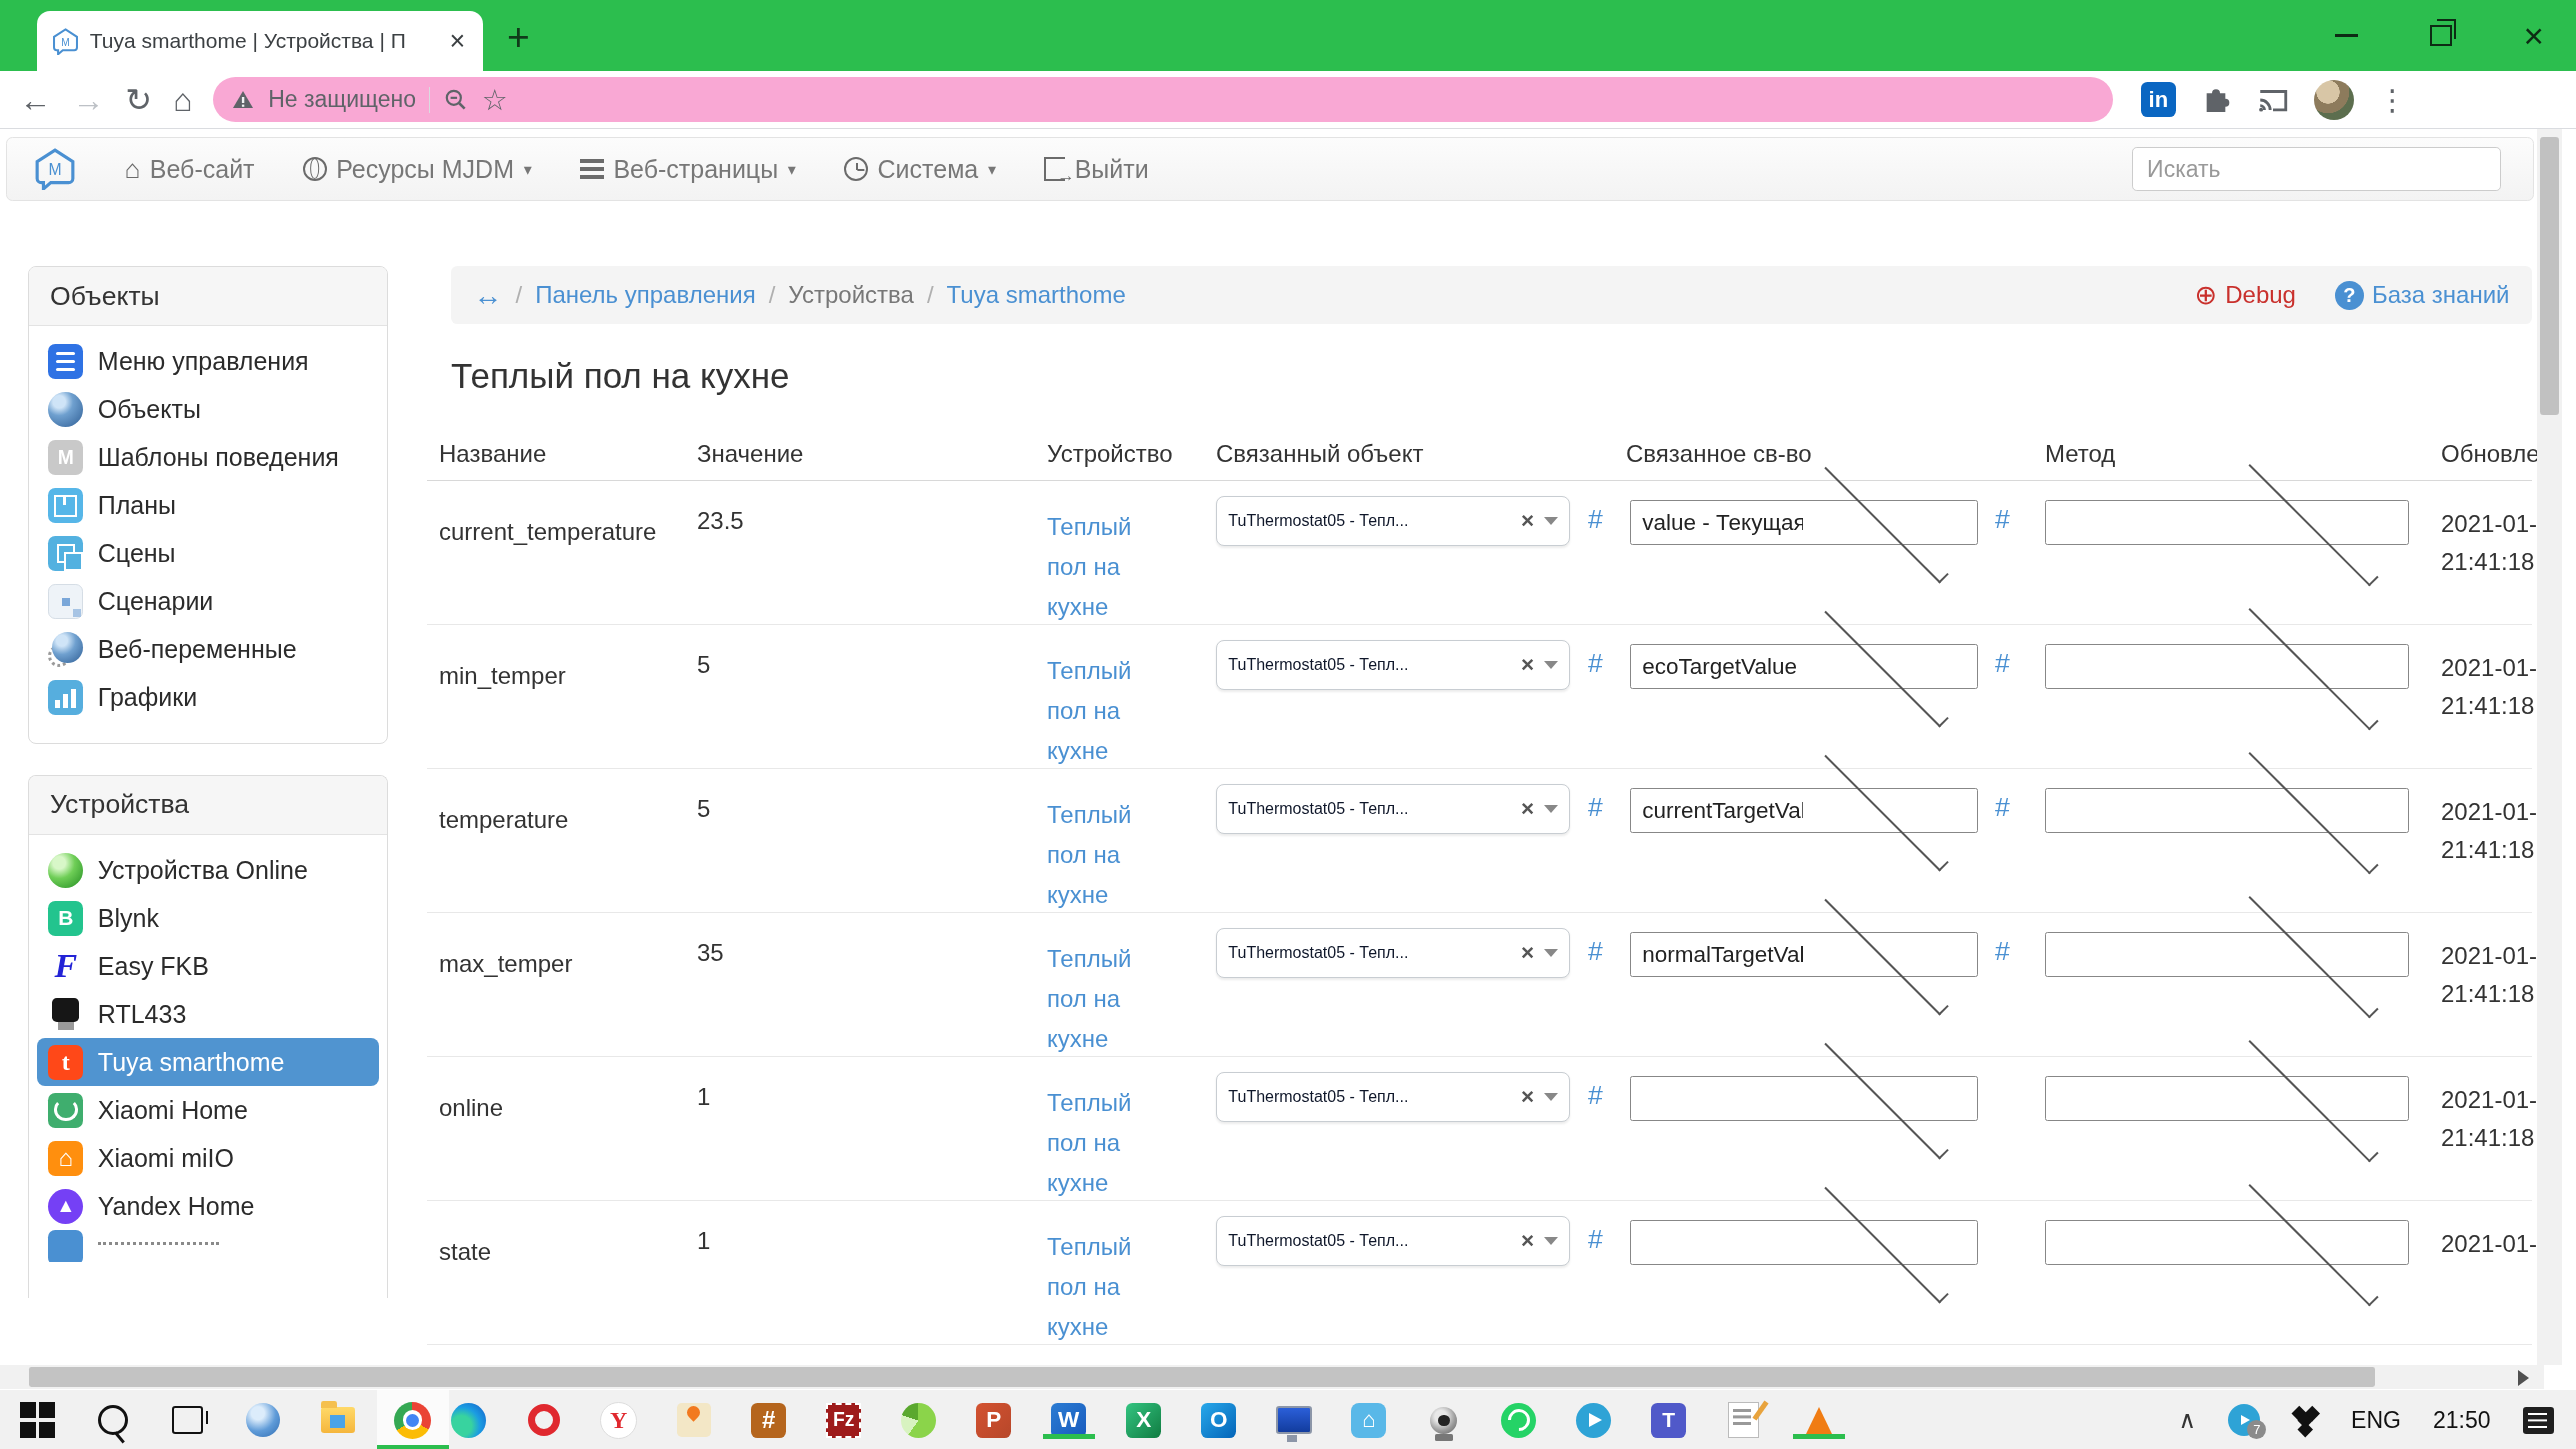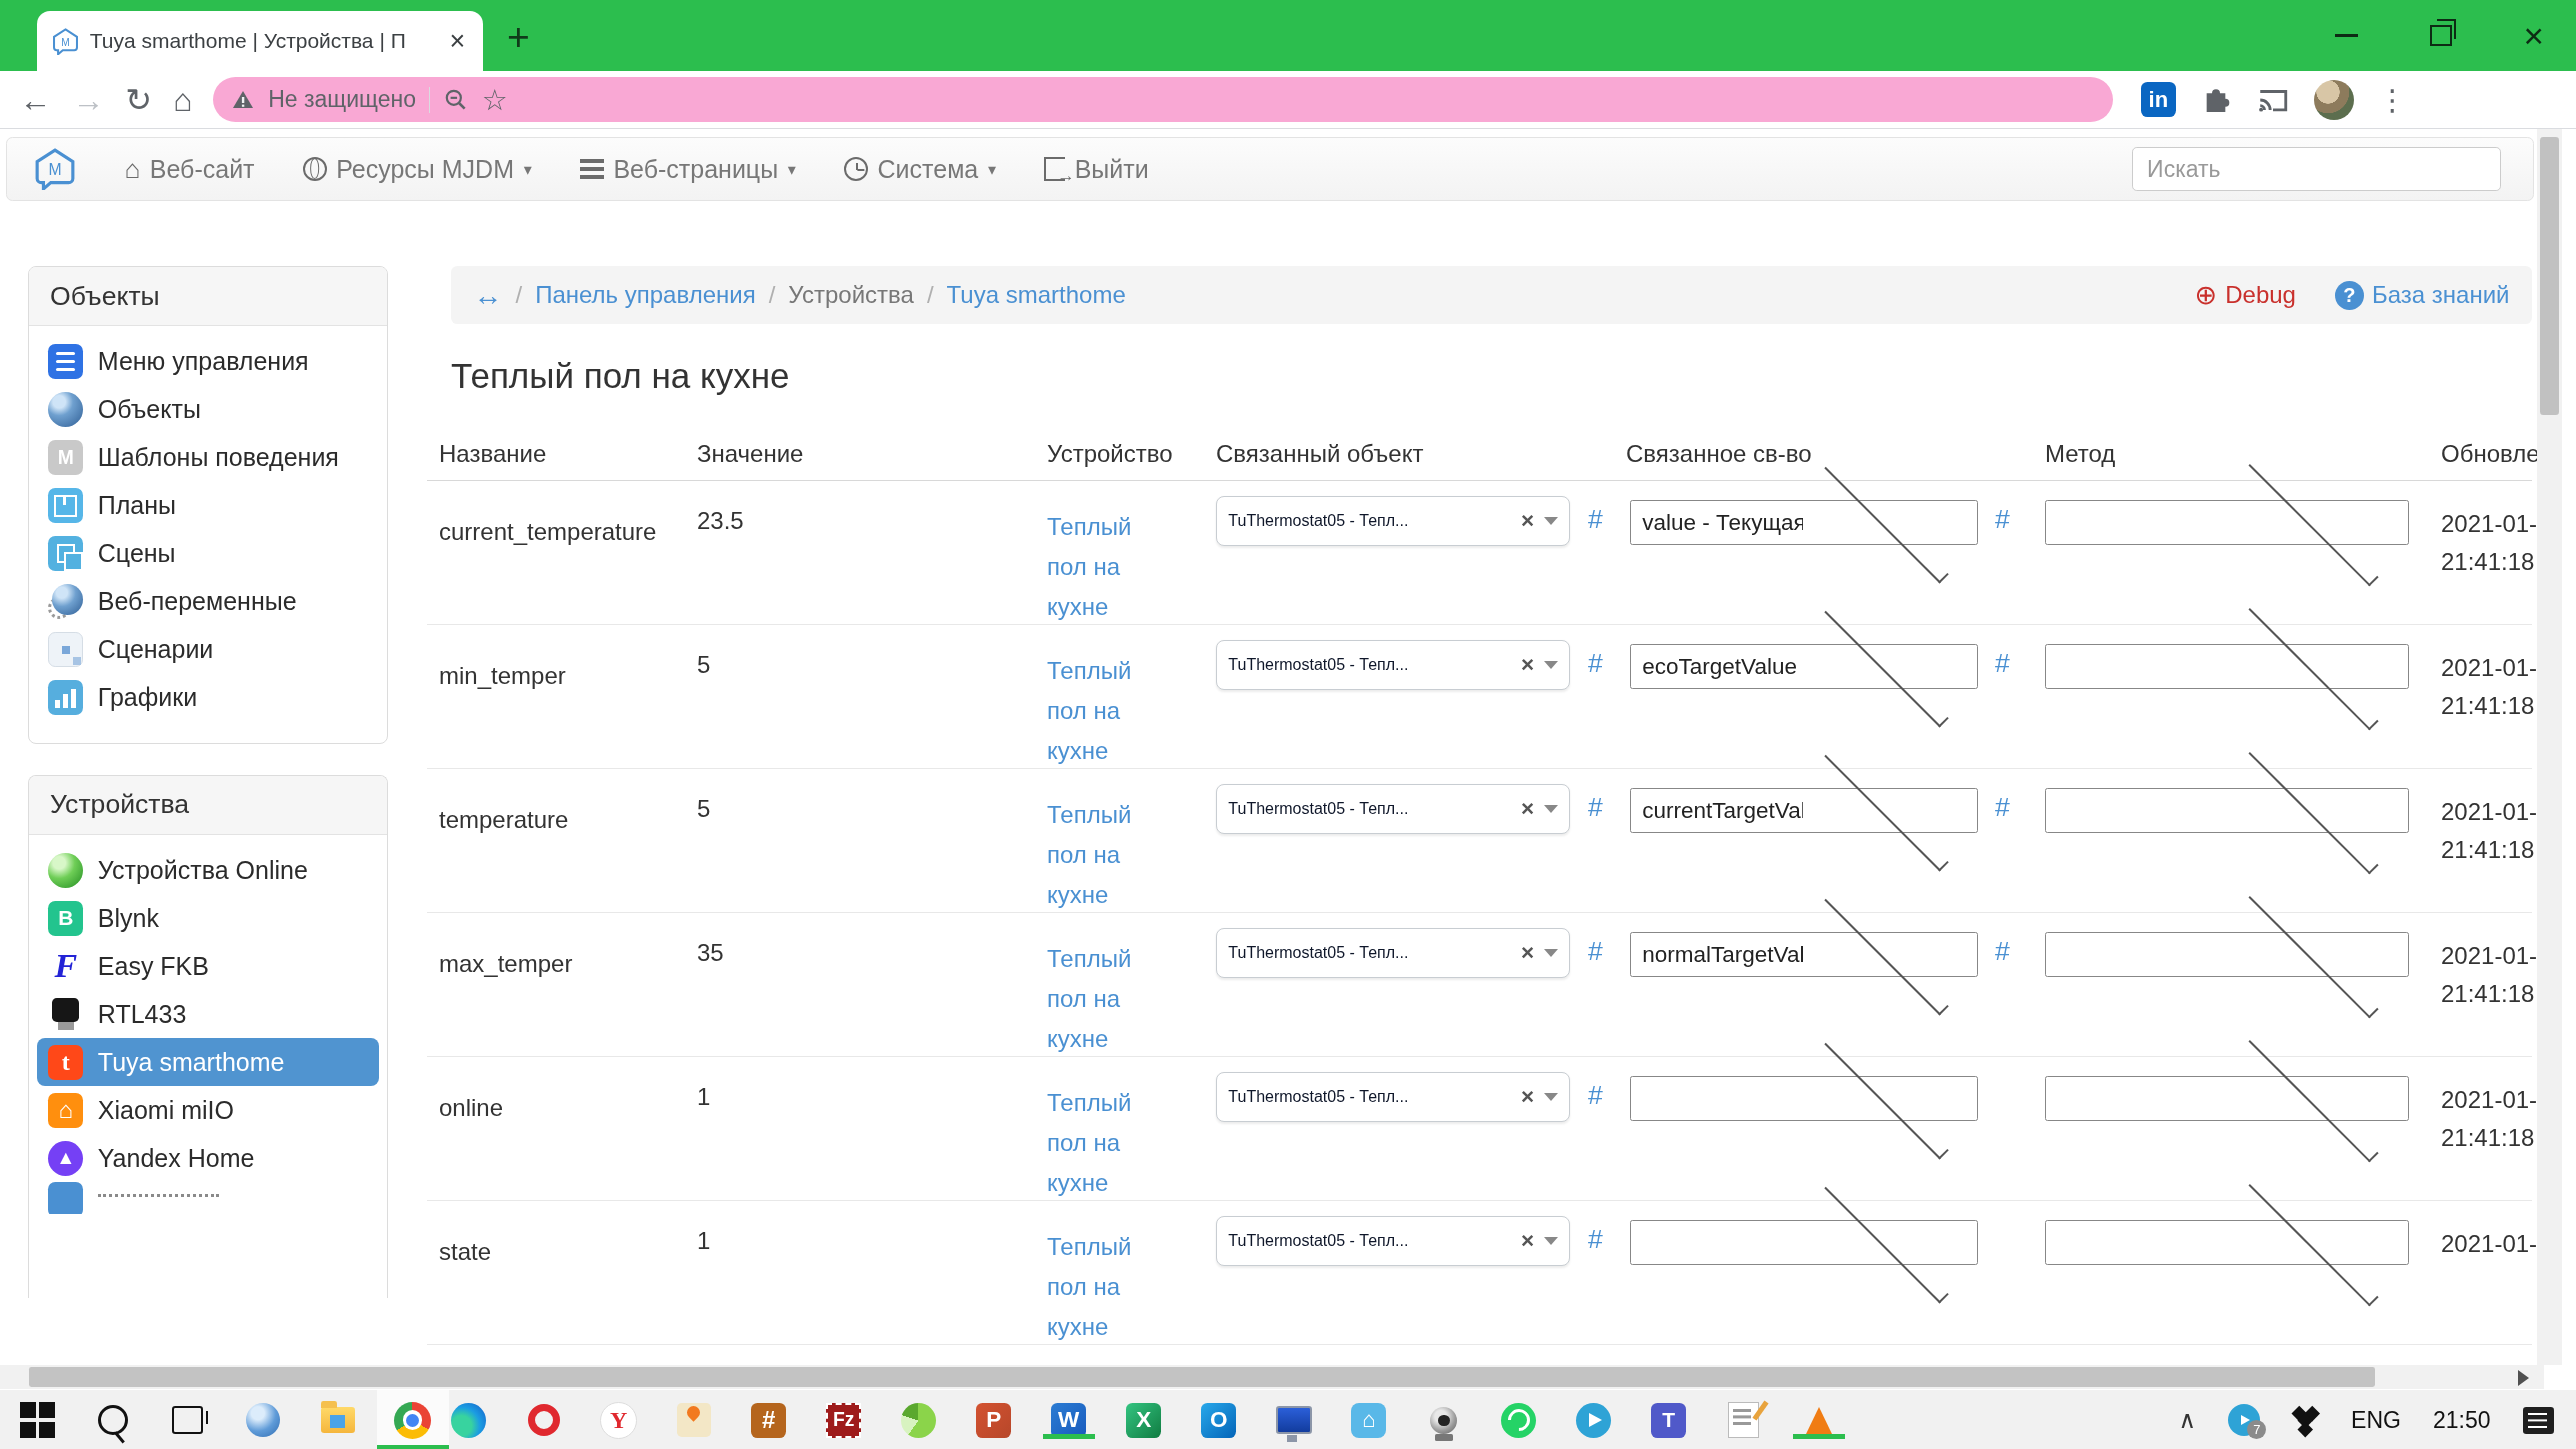--- a/index.html
+++ b/index.html
@@ -344,33 +344,33 @@
                 </span>
                 <span>Планы</span>
               </div>
             <div class="sp-item">
                 <span class="ic ic-scenes">
                   <i></i>
                 </span>
                 <span>Сцены</span>
               </div>
             <div class="sp-item">
+                <span class="ic ic-scn">
+                  <i></i>
+                </span>
+                <span>Сценарии</span>
+              </div>
+            <div class="sp-item">
                 <span class="ic ic-webvar">
                   <span class="wv-gear"></span>
                   <span class="wv-sphere"></span>
                 </span>
                 <span>Веб-переменные</span>
               </div>
             <div class="sp-item">
-                <span class="ic ic-scn">
-                  <i></i>
-                </span>
-                <span>Сценарии</span>
-              </div>
-            <div class="sp-item">
                 <span class="ic ic-charts">
                   <i></i>
                   <i></i>
                   <i></i>
                 </span>
                 <span>Графики</span>
               </div>
           </div>
         </div>
         <div class="panel devices">
@@ -391,20 +391,26 @@
             <div class="sp-item">
                 <span class="ic ic-rtl">
                   <span class="dongle"></span>
                   <span class="usb"></span>
                 </span>
                 <span>RTL433</span>
               </div>
             <div class="sp-item selected">
                 <span class="ic ic-tuya">t</span>
                 <span>Tuya smarthome</span>
+              </div>
+            <div class="sp-item">
+                <span class="ic ic-xh">
+                  <i></i>
+                </span>
+                <span>Xiaomi Home</span>
               </div>
             <div class="sp-item">
                 <span class="ic ic-miio">⌂</span>
                 <span>Xiaomi miIO</span>
               </div>
             <div class="sp-item">
                 <span class="ic ic-yhome">▲</span>
                 <span>Yandex Home</span>
               </div>
             <div class="sp-item partial">

